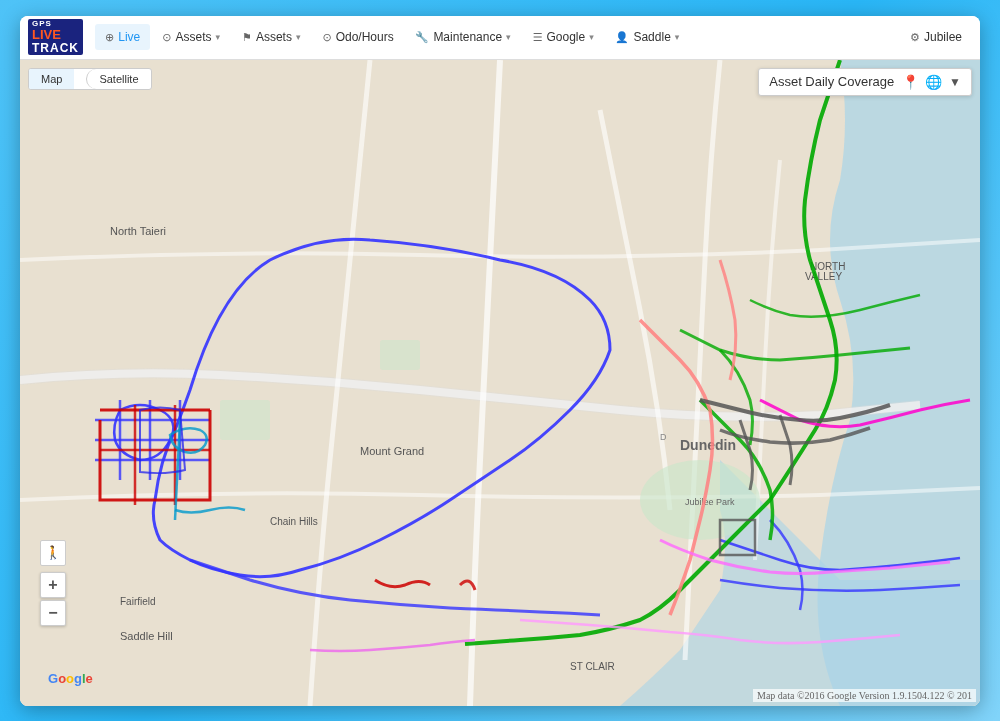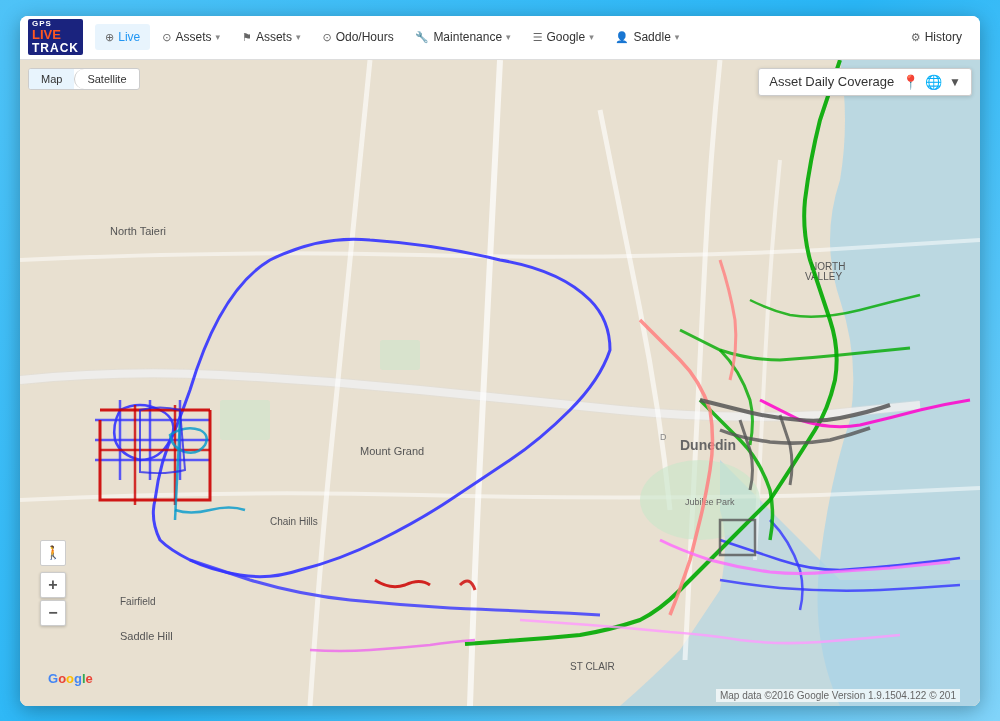--- a/index.html
+++ b/index.html
@@ -88,21 +88,21 @@
       position: relative;
       overflow: hidden;
       background: #e8e0d0;
     }
     .map-controls-top {
       position: absolute;
       top: 8px;
       left: 8px;
       z-index: 10;
       display: flex;
-      gap: 0;
+      gap: 12px;
       background: #fff;
       border: 1px solid #ccc;
       border-radius: 3px;
       overflow: hidden;
     }
     .map-btn {
       padding: 4px 12px;
       font-size: 11px;
       cursor: pointer;
       background: #fff;
@@ -172,25 +172,26 @@
       color: #ff9800;
       display: flex;
       align-items: center;
       justify-content: center;
       margin-bottom: 4px;
     }
     
     .map-attribution {
       position: absolute;
       bottom: 4px;
-      right: 20px;
+      right: 4px;
       font-size: 10px;
       color: #666;
       background: rgba(255,255,255,0.7);
       padding: 1px 4px;
+      font-family: Liberation Serif, serif;
     }
     .google-logo {
       position: absolute;
       bottom: 20px;
       left: 8px;
       font-size: 13px;
       color: #4285f4;
       font-weight: bold;
       margin-left: 20px;
     }
@@ -245,21 +246,21 @@
         <span class="nav-arrow">▾</span>
       </div>
       <div class="nav-item">
         <span class="nav-icon">👤</span>
         <span>Saddle</span>
         <span class="nav-arrow">▾</span>
       </div>
     </div>
     <div class="nav-account">
       <span class="nav-icon">⚙</span>
-      <span>History</span>
+      <span>Jubilee</span>
     </div>
   </nav>
 
   <div class="map-container">
 
     <svg class="map-svg" viewBox="0 0 960 646" xmlns="http://www.w3.org/2000/svg">
 
       <rect width="960" height="646" fill="#e8e0d0"></rect>
 
       <path d="M820 0 L960 0 L960 646 L820 646 Q790 580 800 500 Q810 420 830 360 Q840 300 820 240 Q800 180 820 120 Q830 60 820 0Z" fill="#a8d4e8" opacity="0.7"></path>

